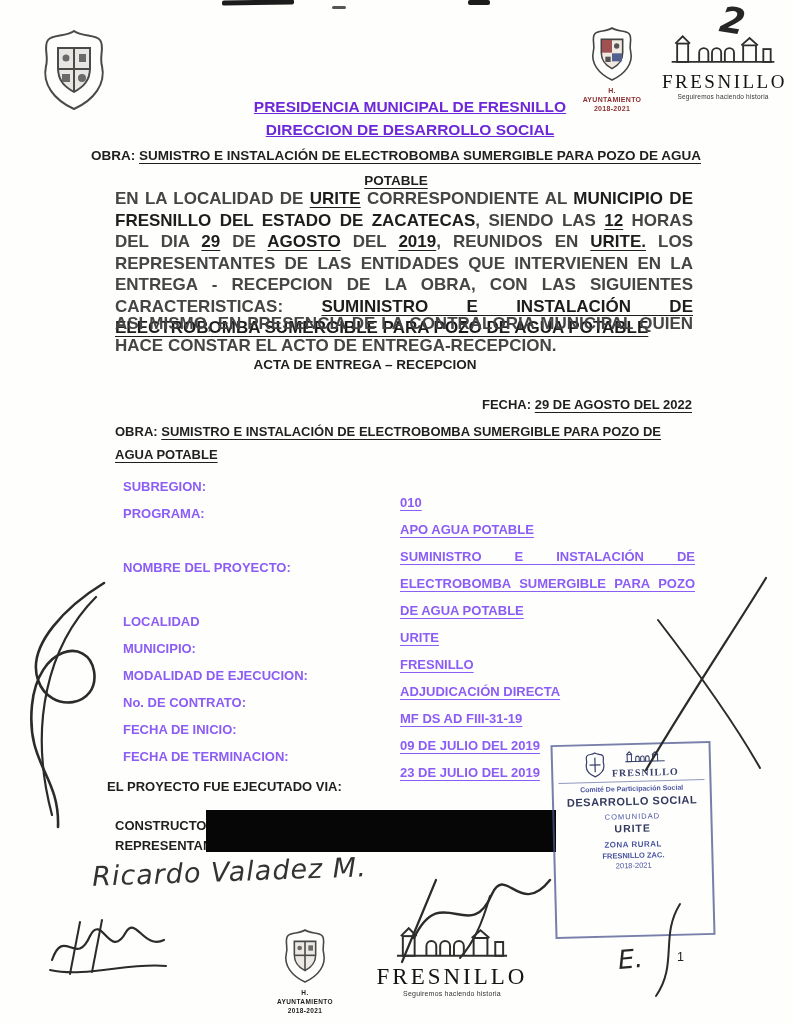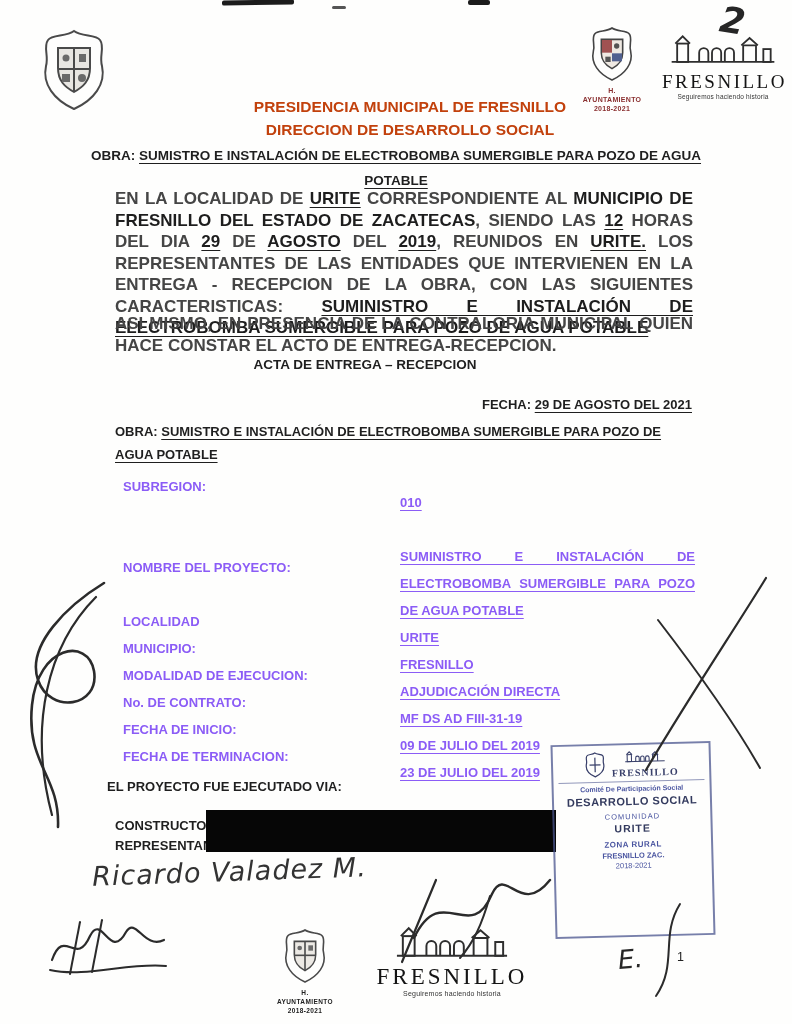--- a/index.html
+++ b/index.html
@@ -26,21 +26,21 @@
   .crest-left { position:absolute; left:38px; top:28px; }
   .crest-mid { position:absolute; left:580px; top:26px; width:64px; text-align:center; }
   .caption-red { color:#8a2f2f; font-size:7px; font-weight:bold; letter-spacing:.3px; line-height:9px; }
   .logo-top { position:absolute; left:662px; top:34px; width:122px; text-align:center; }
   .wordmark { font-family:"Liberation Serif", serif; color:#141414; }
   .logo-top .wordmark { font-size:19px; letter-spacing:2.5px; margin-top:1px; }
   .tagline { font-size:6.5px; color:#333; letter-spacing:.2px; }
 
   
   .title-block { position:absolute; left:90px; top:95px; width:640px; text-align:center;
-    font-size:15.5px; font-weight:bold; line-height:23px; color:#c2410c; }
+    font-size:15.5px; font-weight:bold; line-height:23px; color:#6d28d9;text-decoration:underline; }
   .obra-header { position:absolute; left:76px; top:143px; width:640px; text-align:center;
     font-size:13.5px; font-weight:bold; line-height:25px; color:#1f1f1f; }
   .u { text-decoration:underline; text-underline-offset:2.5px; }
 
   
   .para { position:absolute; left:115px; width:578px; font-size:17px; line-height:21.5px;
     text-align:justify; font-weight:bold; color:#454545; }
   .p1 { top:188px; } .p2 { top:313px; }
   .emph { color:#1d1d1d; }
 
@@ -166,32 +166,36 @@
   </div>
 
   <div class="para p1"><span>EN LA LOCALIDAD DE </span><span class="u emph">URITE</span><span> CORRESPONDIENTE AL </span><span class="emph">MUNICIPIO DE FRESNILLO DEL ESTADO DE ZACATECAS</span><span>, SIENDO LAS </span><span class="u emph">12</span><span> HORAS DEL DIA </span><span class="u emph">29</span><span> DE </span><span class="u emph">AGOSTO</span><span> DEL </span><span class="u emph">2019</span><span>, REUNIDOS EN </span><span class="u emph">URITE.</span><span> LOS REPRESENTANTES DE LAS ENTIDADES QUE INTERVIENEN EN LA ENTREGA - RECEPCION DE LA OBRA, CON LAS SIGUIENTES CARACTERISTICAS: </span><span class="u emph">SUMINISTRO E INSTALACIÓN DE ELECTROBOMBA SUMERGIBLE PARA POZO DE AGUA POTABLE</span></div>
 
   <div class="para p2">ASI MISMO, EN PRESENCIA DE LA CONTRALORIA MUNICIPAL QUIEN HACE CONSTAR EL ACTO DE ENTREGA-RECEPCION.</div>
 
   <div class="acta-title">ACTA DE ENTREGA – RECEPCION</div>
 
   <div class="fecha-row">
     <span>FECHA:</span>
-    <span class="u">29 DE AGOSTO DEL 2021</span>
+    <span class="u">29 DE AGOSTO DEL 2022</span>
   </div>
 
   <div class="obra-detail">
     <span>OBRA:</span>
     <span class="u">SUMISTRO E INSTALACIÓN DE ELECTROBOMBA SUMERGIBLE PARA POZO DE AGUA POTABLE</span>
   </div>
 
   <div class="fields">
     <div class="frow" style="top:0">
       <span class="flabel">SUBREGION:</span>
       <span class="fvalue">010</span>
+    </div>
+    <div class="frow" style="top:27px">
+      <span class="flabel">PROGRAMA:</span>
+      <span class="fvalue">APO AGUA POTABLE</span>
     </div>
     <div class="frow" style="top:54px">
       <span class="fvalue stretch">SUMINISTRO E INSTALACIÓN DE</span>
     </div>
     <div class="frow" style="top:81px">
       <span class="flabel">NOMBRE DEL PROYECTO:</span>
       <span class="fvalue stretch">ELECTROBOMBA SUMERGIBLE PARA POZO</span>
     </div>
     <div class="frow" style="top:108px">
       <span class="fvalue">DE AGUA POTABLE</span>

